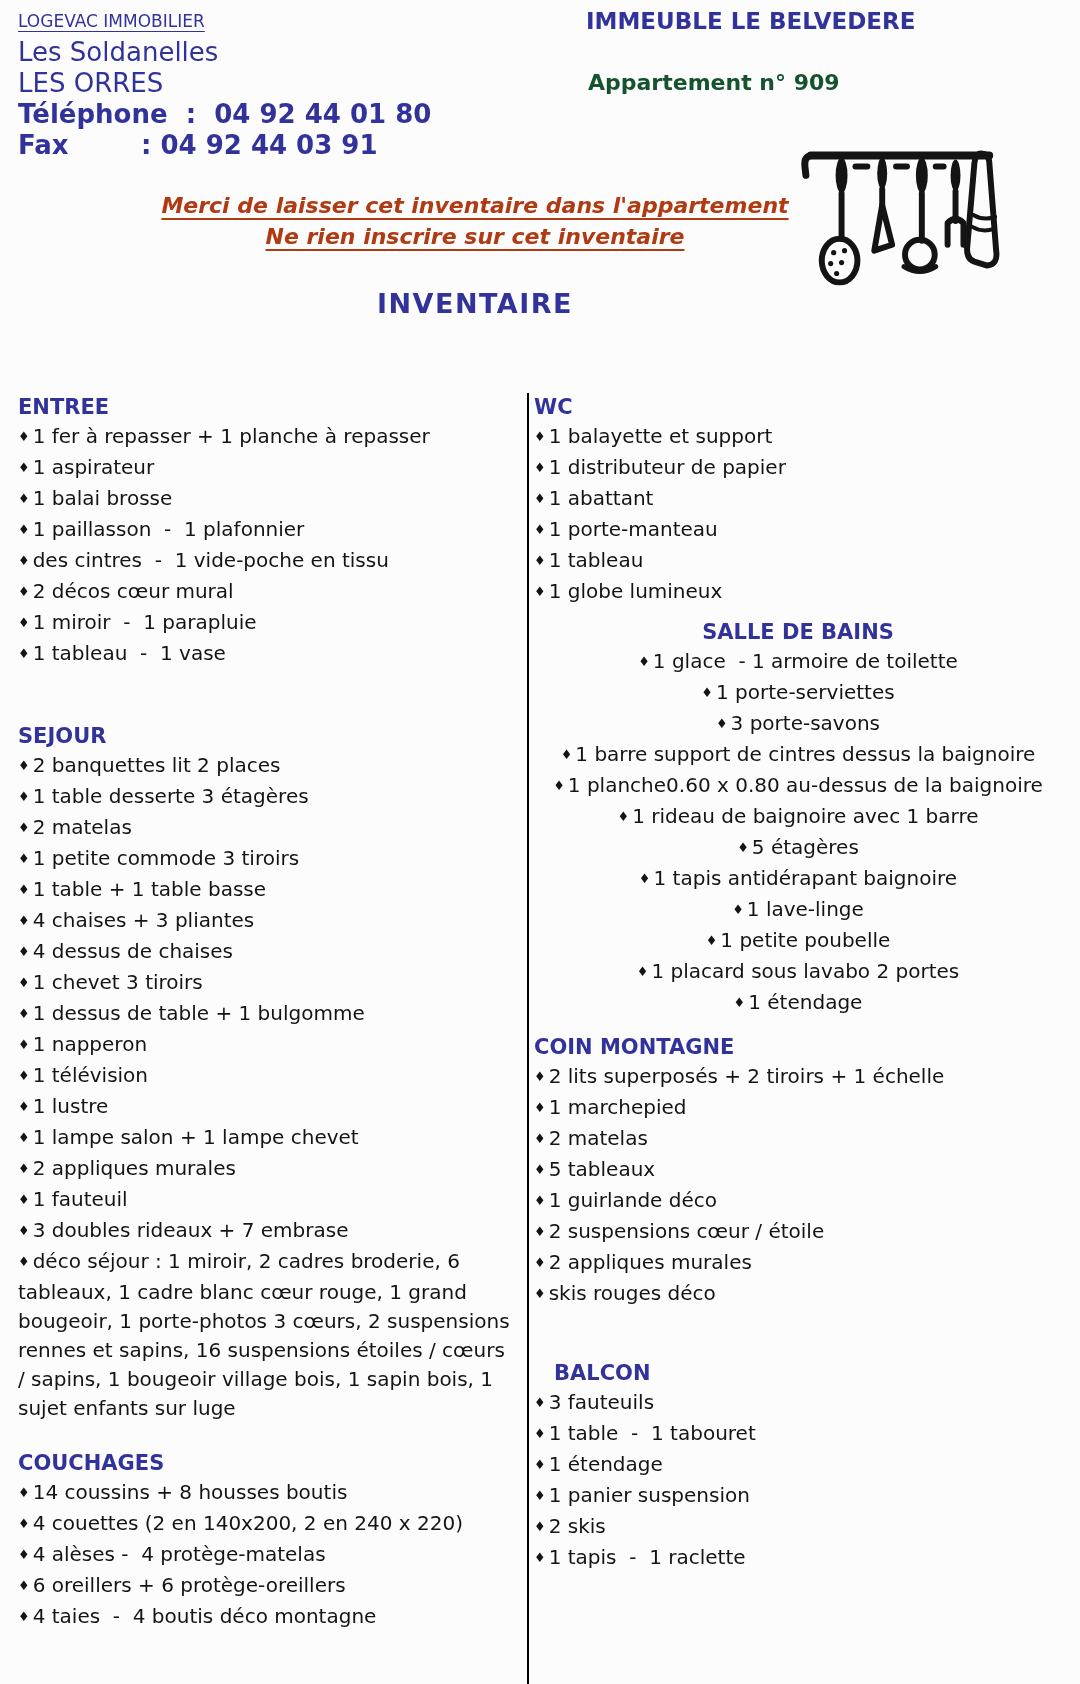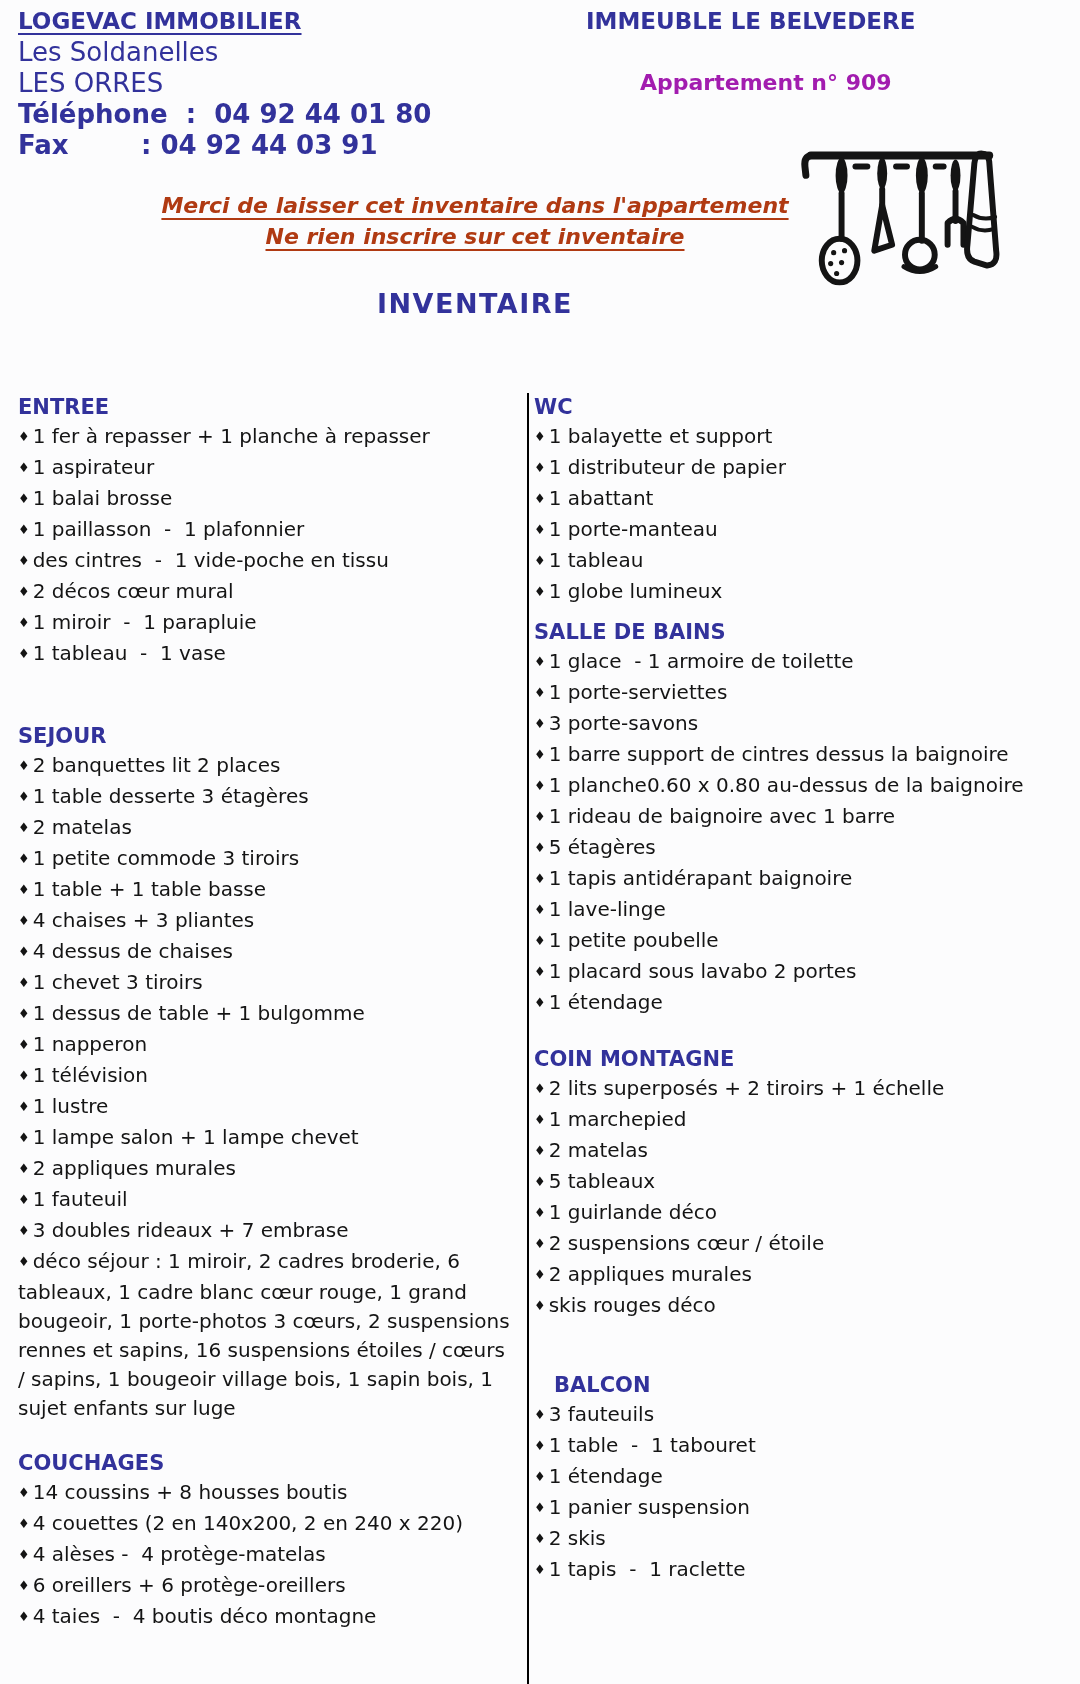--- a/index.html
+++ b/index.html
@@ -4,25 +4,25 @@
 <style>
   html,body { margin:0; padding:0; background:#e8e8e8; }
   .page {
     position:relative; width:1080px; height:1684px;
     background:#fcfcfd; overflow:hidden;
     font-family:"DejaVu Sans", sans-serif; color:#141414;
   }
   
   .header-left { position:absolute; left:18px; top:6px; color:#32329b; }
   .hl-line { font-size:26px; line-height:31px; white-space:pre; }
-  .hl-company { font-size:23px; font-weight:bold; text-decoration:underline; text-underline-offset:4px; }
+  .hl-company { font-size:17px; font-weight:normal; text-decoration:underline; text-underline-offset:4px; }
   .hl-bold { font-weight:bold; }
   
   .hr-building { position:absolute; left:586px; top:8px; font-size:23px; font-weight:bold; color:#32329b; white-space:pre; }
-  .hr-apartment { position:absolute; left:640px; top:70px; font-size:22px; font-weight:bold; color:#a21caf; white-space:pre; }
+  .hr-apartment { position:absolute; left:588px; top:70px; font-size:22px; font-weight:bold; color:#14532d; white-space:pre; }
   
   .utensils { position:absolute; left:795px; top:133px; width:218px; height:168px; }
   
   .notice { position:absolute; left:0; top:190px; width:950px; text-align:center;
             color:#b03a12; font-style:italic; font-weight:bold; font-size:22px; line-height:31px; }
   .notice .u { text-decoration:underline; text-underline-offset:5px; }
   
   .doc-title { position:absolute; left:0; top:284px; width:950px; text-align:center;
                color:#32329b; font-weight:bold; font-size:27px; line-height:39px; letter-spacing:1.5px; }
   
@@ -32,21 +32,21 @@
   .col-right { left:534px; width:528px; }
   .section-title { color:#32329b; font-weight:bold; font-size:21px; line-height:29px; }
   ul.items { list-style:none; margin:0; padding:0; }
   ul.items li { font-size:20px; line-height:29px; white-space:pre-wrap; color:#141414; }
   ul.items .bullet { font-size:13px; position:relative; top:-2px; margin-right:3px; }
   ul.items .item-text { }
   
   .s-entree        { margin-bottom:52px; }
   .s-sejour        { margin-bottom:26px; }
   .s-wc            { margin-bottom:10px; }
-  .s-salle         { margin-bottom:26px; }
+  .s-salle         { margin-bottom:14px;text-align:center; }
   .s-coin          { margin-bottom:49px; }
   .s-balcon .section-title { padding-left:20px; }
 </style>
 </head>
 <body>
 
 <div class="page">
 
   <div class="header-left">
     <div class="hl-line hl-company">LOGEVAC IMMOBILIER</div>

